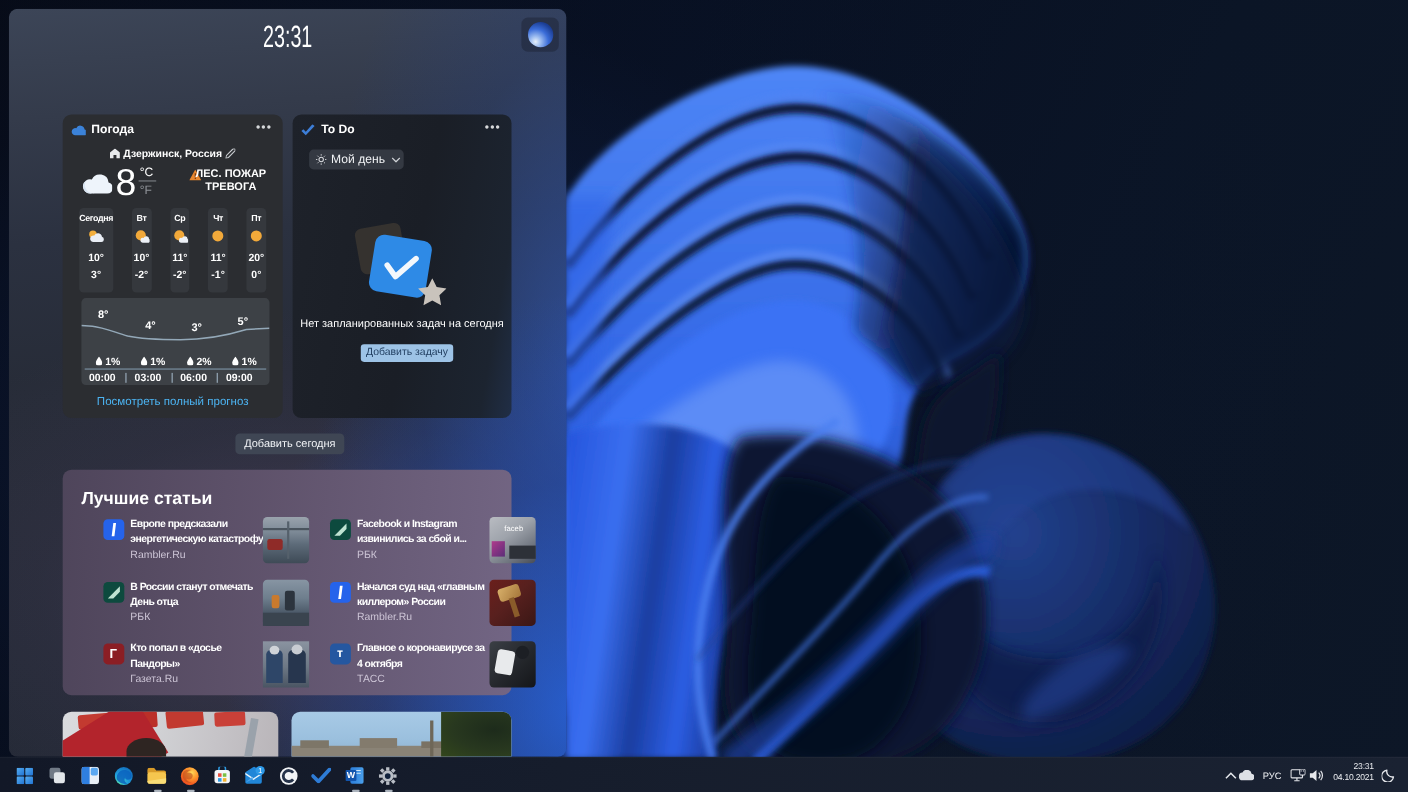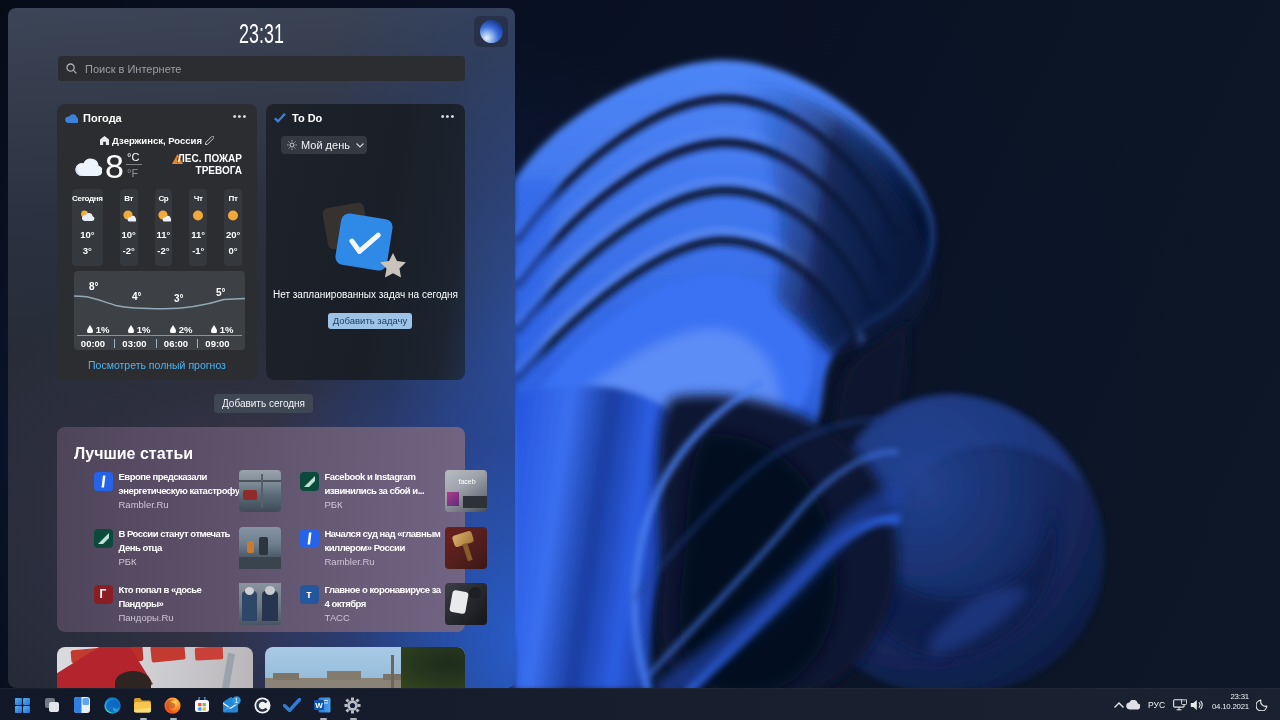--- a/index.html
+++ b/index.html
@@ -324,24 +324,20 @@
           <path d="M10.8,8.2 a5,5 0 0 1 -6,-6 a5.4,5.4 0 1 0 6,6 Z" fill="none" stroke="#e6e8ec" stroke-width="1.2" stroke-linejoin="round"></path>
         </svg>
     </div>
   </div>
 
   <div id="panel">
     <div class="time">23:31</div>
     <div class="avatar">
         <div class="ball"></div>
       </div>
-    <div class="search"><svg width="11" height="11" viewBox="0 0 11 11" style="margin:0 8px 0 8px;">
-          <circle cx="4.6" cy="4.6" r="3.6" fill="none" stroke="#a9adb3" stroke-width="1.3"></circle>
-          <line x1="7.4" y1="7.4" x2="10.4" y2="10.4" stroke="#a9adb3" stroke-width="1.3"></line>
-        </svg>Поиск в Интернете</div>
 
     <div class="widget" id="weather">
       <div class="whead">
         <svg width="14" height="11" viewBox="0 0 14 11">
             <path d="M4.5,10 a3.3,3.3 0 1 1 0.8,-6.5 a4,4 0 0 1 7.6,1.3 a2.6,2.6 0 0 1 -0.6,5.2 Z" fill="#3b82d8"></path>
           </svg>
         <span class="wtitle">Погода</span>
       </div>
       <div class="dots">•••</div>
       <div style="position:absolute; left:0; right:0; top:31px; text-align:center; font-size:9.5px; font-weight:bold; color:#fff;">
@@ -359,21 +355,21 @@
       </svg>
       <div style="position:absolute; left:48px; top:43px; font-size:34px; color:#fff;">8</div>
       <div style="position:absolute; left:70px; top:47px; font-size:11px; color:#fff;">°C</div>
       <div style="position:absolute; left:69px; top:60px; width:16px; height:1px; background:#7d8186;"></div>
       <div style="position:absolute; left:70px; top:63px; font-size:11px; color:#8f9398;">°F</div>
       <svg style="position:absolute; left:115px; top:50px;" width="11" height="10" viewBox="0 0 11 10">
           <path d="M5.5,0 L11,10 L0,10 Z" fill="#e8862e"></path>
           <rect x="5" y="3.5" width="1.2" height="3.5" fill="#7a3c10"></rect>
           <rect x="5" y="7.6" width="1.2" height="1.2" fill="#7a3c10"></rect>
         </svg>
-      <div style="position:absolute; right:15px; top:49px; text-align:right; font-size:10px; font-weight:bold; line-height:12px; color:#fff;">ЛЕС. ПОЖАР<br>ТРЕВОГА</div>
+      <div style="position:absolute; right:15px; top:49px; text-align:center; font-size:10px; font-weight:bold; line-height:12px; color:#fff;">ЛЕС. ПОЖАР<br>ТРЕВОГА</div>
 
       <div style="position:absolute; left:15px; top:85px; width:170px; height:77px; display:flex; gap:17px;">
         <div class="fc">
             <div class="fd">Сегодня</div>
             <div class="fi"><svg width="16" height="13" viewBox="0 0 16 13">
                 <circle cx="5.5" cy="5" r="3.4" fill="#f2ae3c"></circle>
                 <path d="M6,12 a3,3 0 1 1 0.7,-5.9 a3.7,3.7 0 0 1 7,1.2 a2.4,2.4 0 0 1 -0.5,4.7 Z" fill="#e9eef5"></path>
               </svg></div>
             <div class="ft">10°</div>
             <div class="ft">3°</div>
@@ -533,21 +529,21 @@
         <div class="atit">Начался суд над «главным<br>киллером» России</div>
         <div class="asrc" style="top:29px;">Rambler.Ru</div>
         <div class="athumb" style="background:linear-gradient(135deg,#6b1f1c 0%,#58201e 45%,#3a1715 100%);">
           <div style="position:absolute; left:8px; top:6px; width:20px; height:12px; background:linear-gradient(135deg,#d8b06a,#a5763a); border-radius:3px; transform:rotate(-18deg);"></div>
           <div style="position:absolute; left:20px; top:16px; width:5px; height:18px; background:#8a5c2a; transform:rotate(-18deg);"></div>
         </div>
       </div>
       <div class="art" style="left:8.5px; top:156px;">
         <div class="aico" style="background:#8b1e24; font-size:12px; line-height:19px;">Г</div>
         <div class="atit">Кто попал в «досье<br>Пандоры»</div>
-        <div class="asrc" style="top:29px;">Пандоры.Ru</div>
+        <div class="asrc" style="top:29px;">Газета.Ru</div>
         <div class="athumb" style="">
           <div style="position:absolute; inset:0; background:linear-gradient(180deg,#8a93a0 0%,#6d7885 55%,#4a5563 100%);"></div>
           <div style="position:absolute; left:3px; top:8px; width:15px; height:30px; background:#2e4668; border-radius:4px 4px 0 0;"></div>
           <div style="position:absolute; left:6px; top:4px; width:9px; height:8px; background:#cfd3d8; border-radius:50%;"></div>
           <div style="position:absolute; left:23px; top:8px; width:16px; height:30px; background:#27364e; border-radius:4px 4px 0 0;"></div>
           <div style="position:absolute; left:26px; top:3px; width:10px; height:9px; background:#c8ccd2; border-radius:50%;"></div>
         </div>
       </div>
       <div class="art" style="left:214.5px; top:156px;">
         <div class="aico" style="background:#2557a0; font-size:11px; line-height:19px;">т</div>

